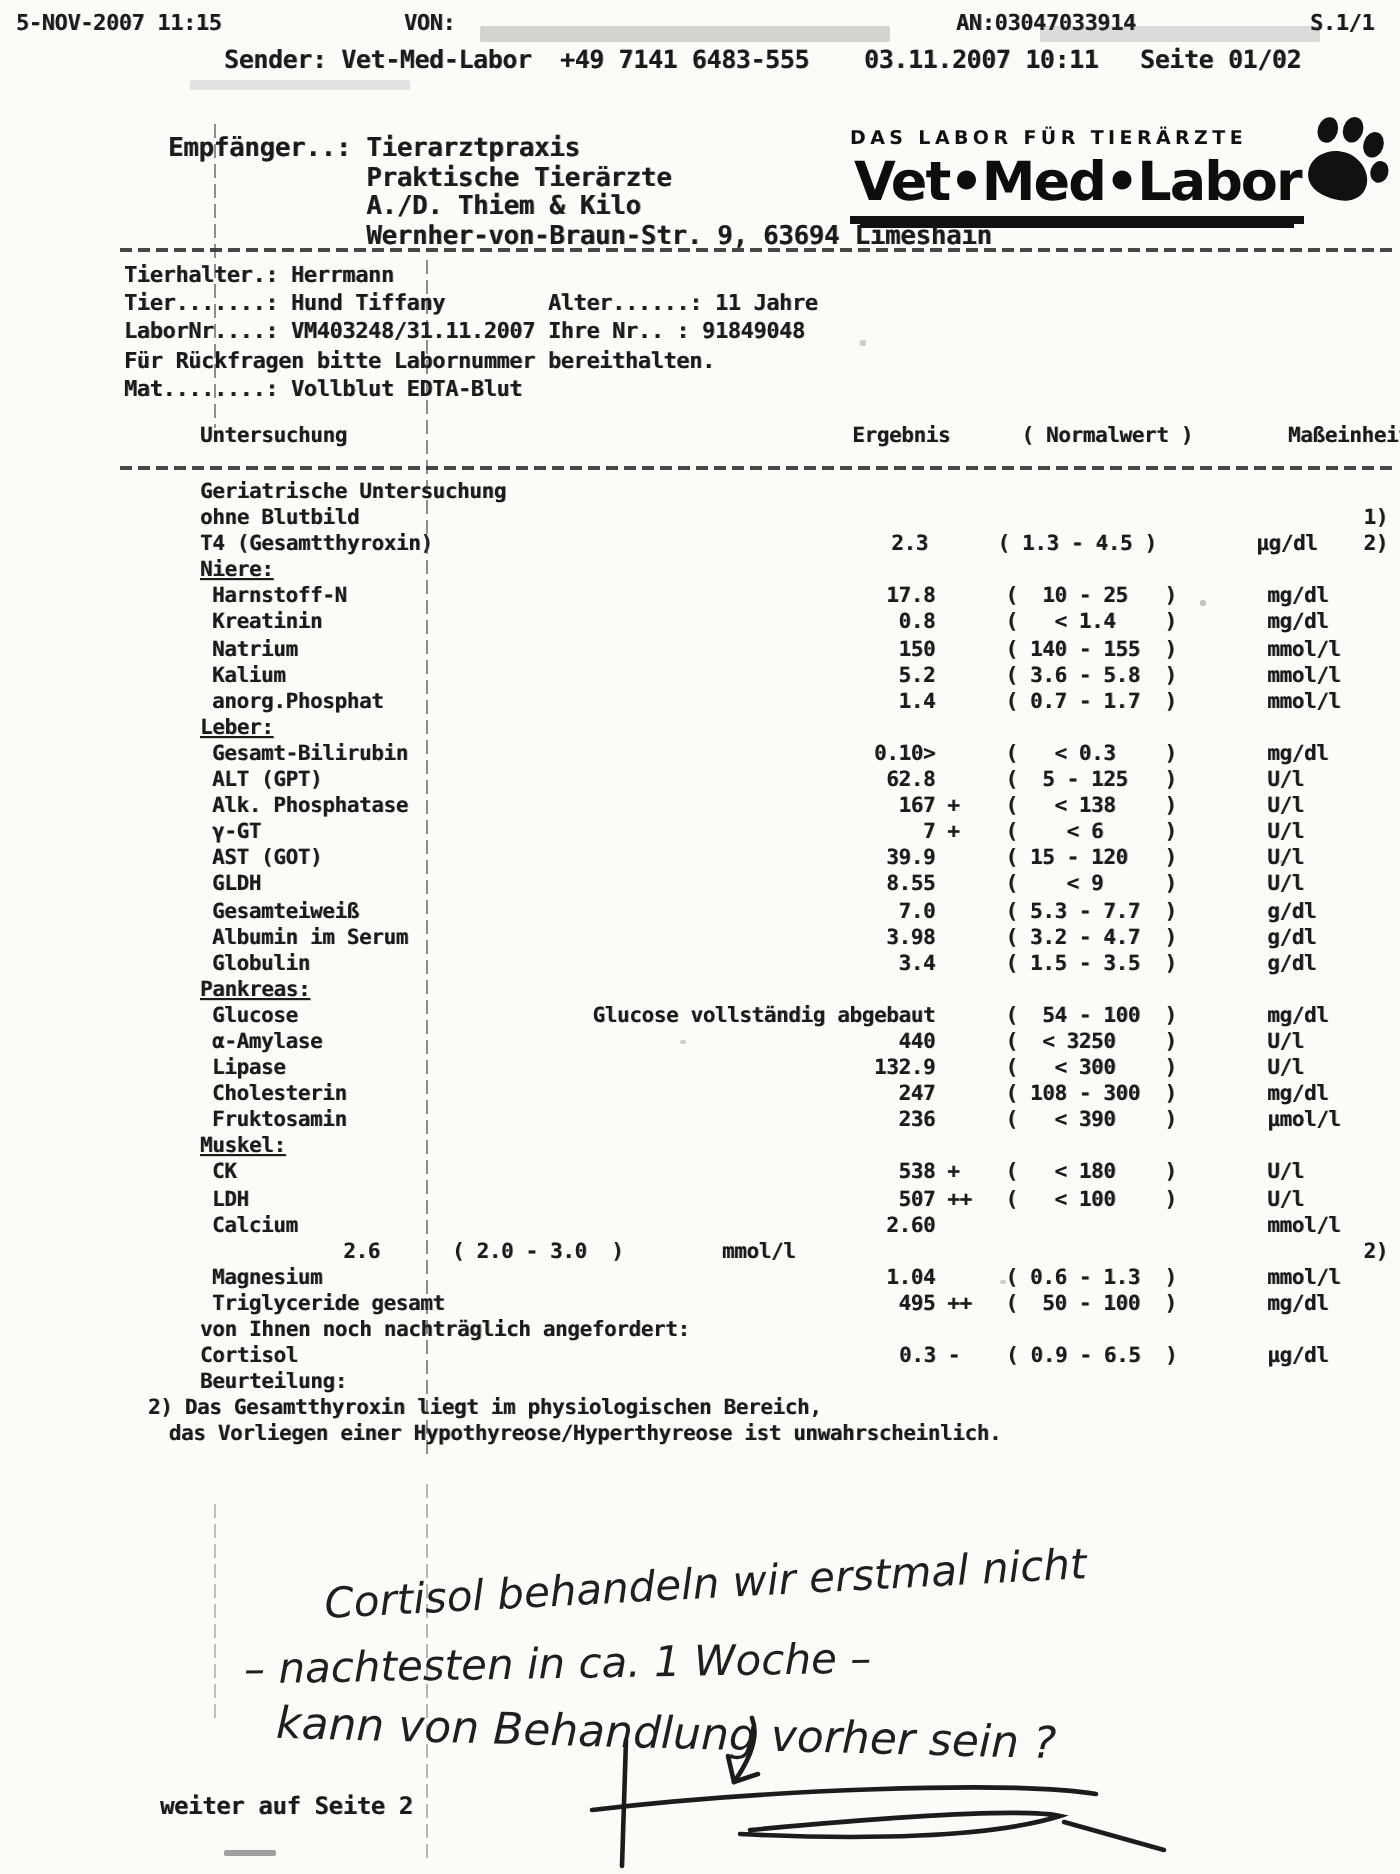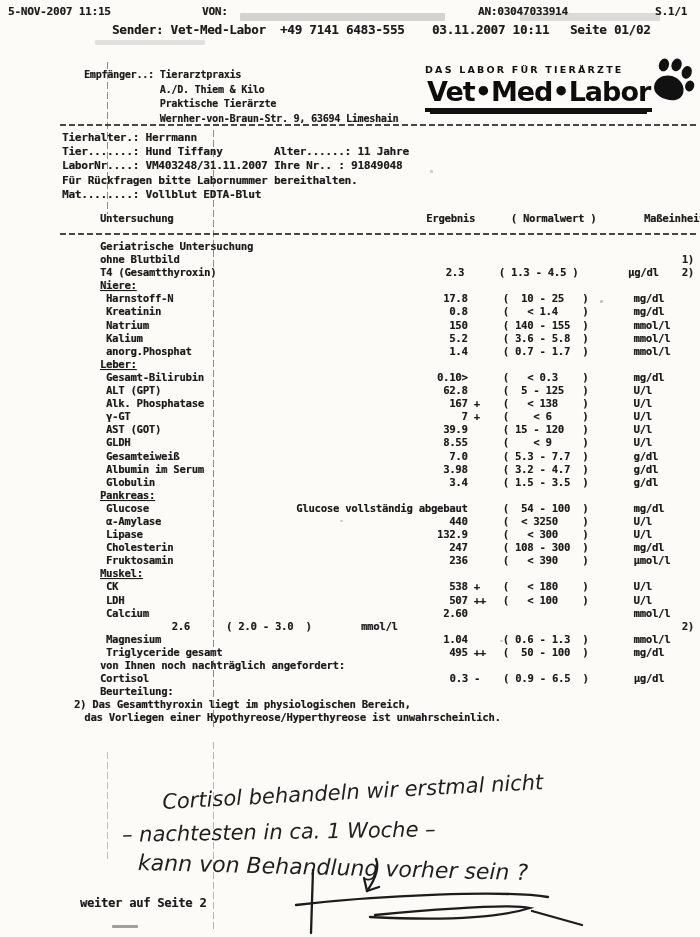--- a/index.html
+++ b/index.html
@@ -14,21 +14,21 @@
   
   .hrule{position:absolute;height:2px;background:repeating-linear-gradient(90deg,#272727 0 6px,transparent 6px 9px);opacity:.85;}
   .vline{position:absolute;width:1px;background:repeating-linear-gradient(180deg,#333 0 7px,transparent 7px 10px);opacity:.55;}
   .smudge{position:absolute;background:#444;opacity:.22;border-radius:1px;}
   
   .hdr1{top:5px;left:0;width:700px;font-size:11px;}
   .hdr1 span{position:absolute;white-space:nowrap;}
   .sender{top:22px;left:0;width:700px;font-size:12.5px;}
   .sender span{position:absolute;white-space:nowrap;}
   
-  .recip{top:68px;left:84px;font-size:10px;line-height:14.5px;display:flex;}
+  .recip{top:68px;left:84px;font-size:13px;line-height:14.5px;display:flex;}
   .recip .lbl{white-space:pre;}
   .recip .lines div{white-space:pre;}
   
   .logo{top:64px;left:425px;width:260px;}
   .logo .tag{font-family:"DejaVu Sans","Liberation Sans",sans-serif;font-weight:700;font-size:9.5px;letter-spacing:2.2px;color:#111;}
   .logo .name{font-family:"DejaVu Sans","Liberation Sans",sans-serif;font-weight:800;font-size:27px;letter-spacing:-1px;color:#0d0d0d;
     border-bottom:4px solid #111;box-shadow:0 7px 0 -5px #111;display:inline-block;padding:0 2px 1px 2px;margin-top:1px;}
   .logo svg{position:absolute;right:-12px;top:-8px;}
   
   .patient{top:131px;left:62px;font-size:11px;line-height:14.2px;}
@@ -66,22 +66,22 @@
   <span style="left:280px">+49 7141 6483-555</span>
   <span style="left:432px">03.11.2007 10:11</span>
   <span style="left:570px">Seite 01/02</span>
 </div>
 <div class="smudge" style="left:95px;top:40px;width:110px;height:5px;opacity:.14"></div>
 
 <div class="abs recip mono fax">
   <div class="lbl">Empfänger..: </div>
   <div class="lines">
     <div>Tierarztpraxis</div>
+    <div>Praktische Tierärzte</div>
     <div>A./D. Thiem &amp; Kilo</div>
-    <div>Praktische Tierärzte</div>
     <div>Wernher-von-Braun-Str. 9, 63694 Limeshain</div>
   </div>
 </div>
 
 <div class="abs logo">
   <div class="tag">DAS LABOR FÜR TIERÄRZTE</div>
   <div class="name">Vet•Med•Labor</div>
   <svg width="52" height="52" viewBox="0 0 52 52">
     <g fill="#111" transform="rotate(18 26 26)">
       <ellipse cx="14" cy="12" rx="5" ry="6.5"></ellipse>

